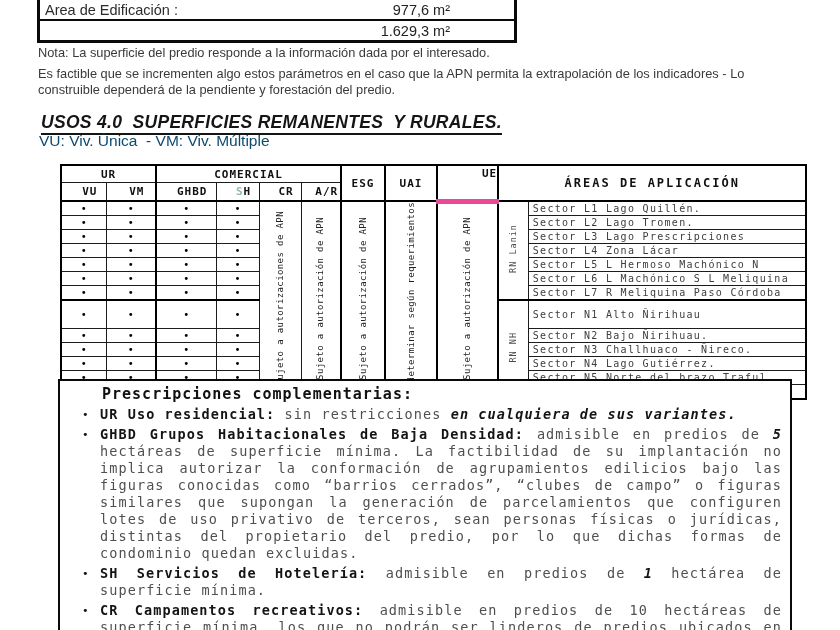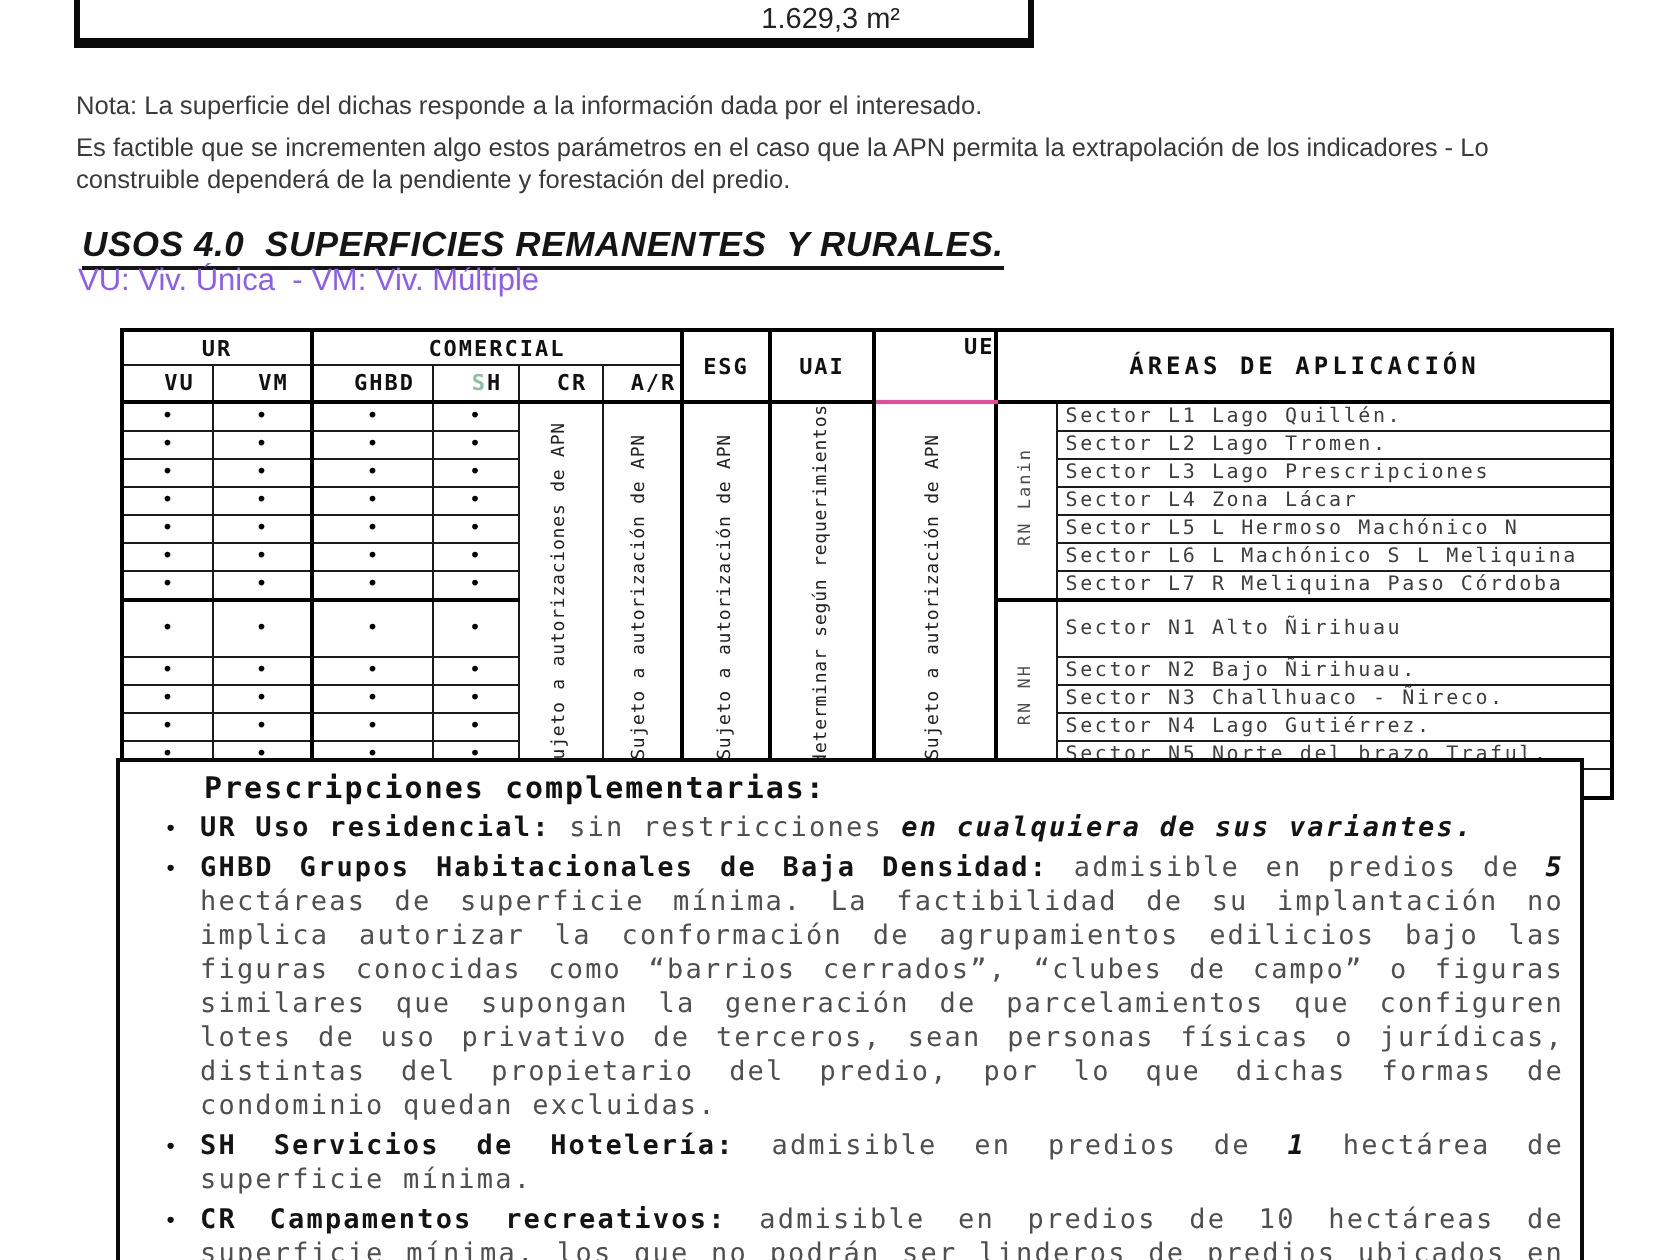--- a/index.html
+++ b/index.html
@@ -18,37 +18,37 @@
   .top-value{margin-left:auto;margin-right:64px;font-size:14.5px;color:#232323;}
   
   .note1{position:absolute;left:38px;top:45px;font-size:12.8px;color:#3a3a3a;}
   .note2{position:absolute;left:38px;top:66px;width:765px;font-size:12.8px;line-height:16px;color:#3a3a3a;}
   
   .heading{
     position:absolute;left:41px;top:112px;font-size:17.5px;font-weight:bold;font-style:italic;
     letter-spacing:0.3px;color:#151515;border-bottom:2.5px solid #151515;padding-bottom:0px;
     white-space:pre;
   }
-  .legend{position:absolute;left:39px;top:132px;font-size:15.5px;color:#8b5cf6;white-space:pre;}
+  .legend{position:absolute;left:39px;top:132px;font-size:15.5px;color:#0c4a6e;white-space:pre;}
   
   .usage-table{
     position:absolute;left:60px;top:164px;
     border-collapse:collapse;table-layout:fixed;background:#fff;
     font-family:"DejaVu Sans Mono","Liberation Mono",monospace;
   }
   .usage-table,.usage-table td,.usage-table th{border:1px solid #1c1c1c;}
   .usage-table{border:2px solid #000;}
   .usage-table th{
     font-size:11px;font-weight:bold;color:#111;letter-spacing:1px;
     padding:0;text-align:center;
   }
   th.areas-h{font-size:12px;letter-spacing:2px;}
   tr.h1 th{height:16px;}
   tr.h2 th{height:17px;border-bottom:2px solid #000;padding-left:12px;}
-  th.ue-h{vertical-align:top;padding-top:1px;border-bottom:2px solid #ec4899;padding-left:44px;}
+  th.ue-h{vertical-align:top;padding-top:1px;border-bottom:5px solid #ec4899;padding-left:44px;}
   th.span-h{border-bottom:2px solid #000;}
   td.dot{height:13px;text-align:center;font-size:10px;color:#000;padding:0;line-height:10px;}
   .bl2{border-left:2px solid #000 !important;}
   td.rot{text-align:center;vertical-align:middle;padding:0;}
   .vtext{
     writing-mode:vertical-rl;transform:rotate(180deg);display:inline-block;
     font-size:9px;color:#222;letter-spacing:0.4px;white-space:nowrap;line-height:1;
   }
   td.grp{text-align:center;vertical-align:middle;padding:0;}
   .gtext{font-size:8.5px;color:#4c4c4c;letter-spacing:1px;}
@@ -74,25 +74,29 @@
   }
   .seg-bold{font-weight:bold;color:#141414;}
   .seg-regular{color:#4f4f4f;}
   .seg-bolditalic{font-weight:bold;font-style:italic;color:#141414;}
 </style>
 </head>
 <body>
 
 <div class="top-box">
   <div class="top-row">
+    <span class="top-label">Area de Edificación :</span>
+    <span class="top-value">977,6 m²</span>
+  </div>
+  <div class="top-row">
     <span class="top-value">1.629,3 m²</span>
   </div>
 </div>
 
-<div class="note1">Nota: La superficie del dichas responde a la información dada por el interesado.</div>
+<div class="note1">Nota: La superficie del predio responde a la información dada por el interesado.</div>
 <div class="note2">Es factible que se incrementen algo estos parámetros en el caso que la APN permita la extrapolación de los indicadores - Lo construible dependerá de la pendiente y forestación del predio.</div>
 
 <div class="heading">USOS 4.0  SUPERFICIES REMANENTES  Y RURALES.</div>
 <div class="legend">VU: Viv. Única  - VM: Viv. Múltiple</div>
 
 <table class="usage-table">
   <colgroup>
     <col style="width:45px">
       <col style="width:50px">
     <col style="width:60px">

